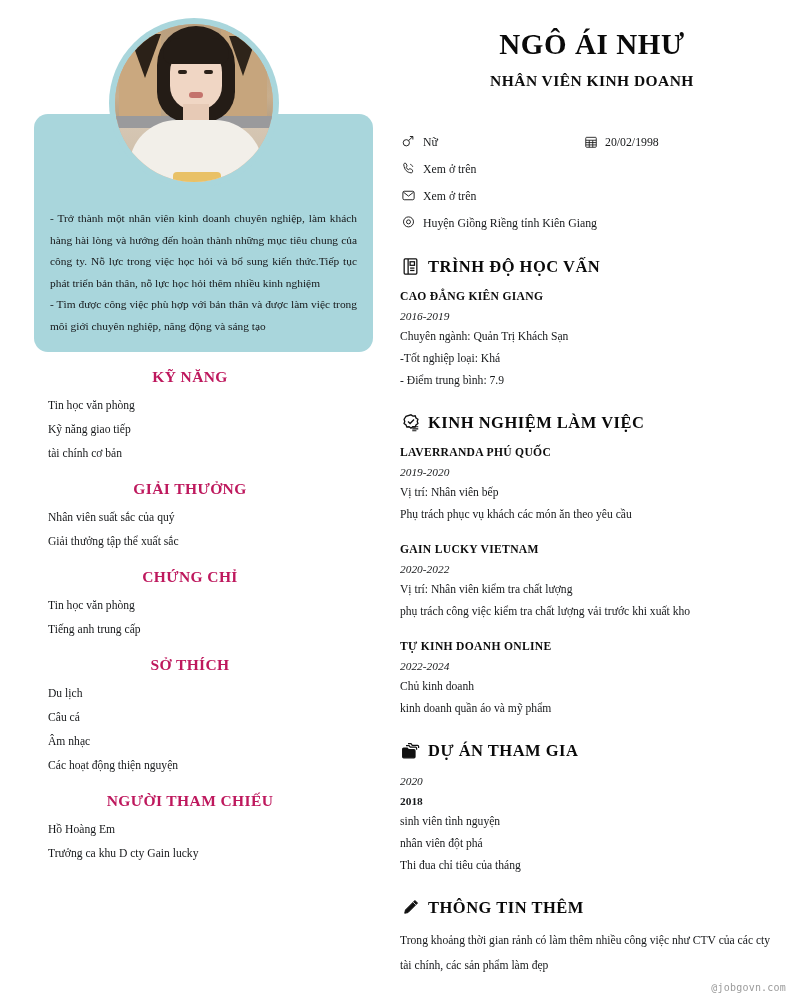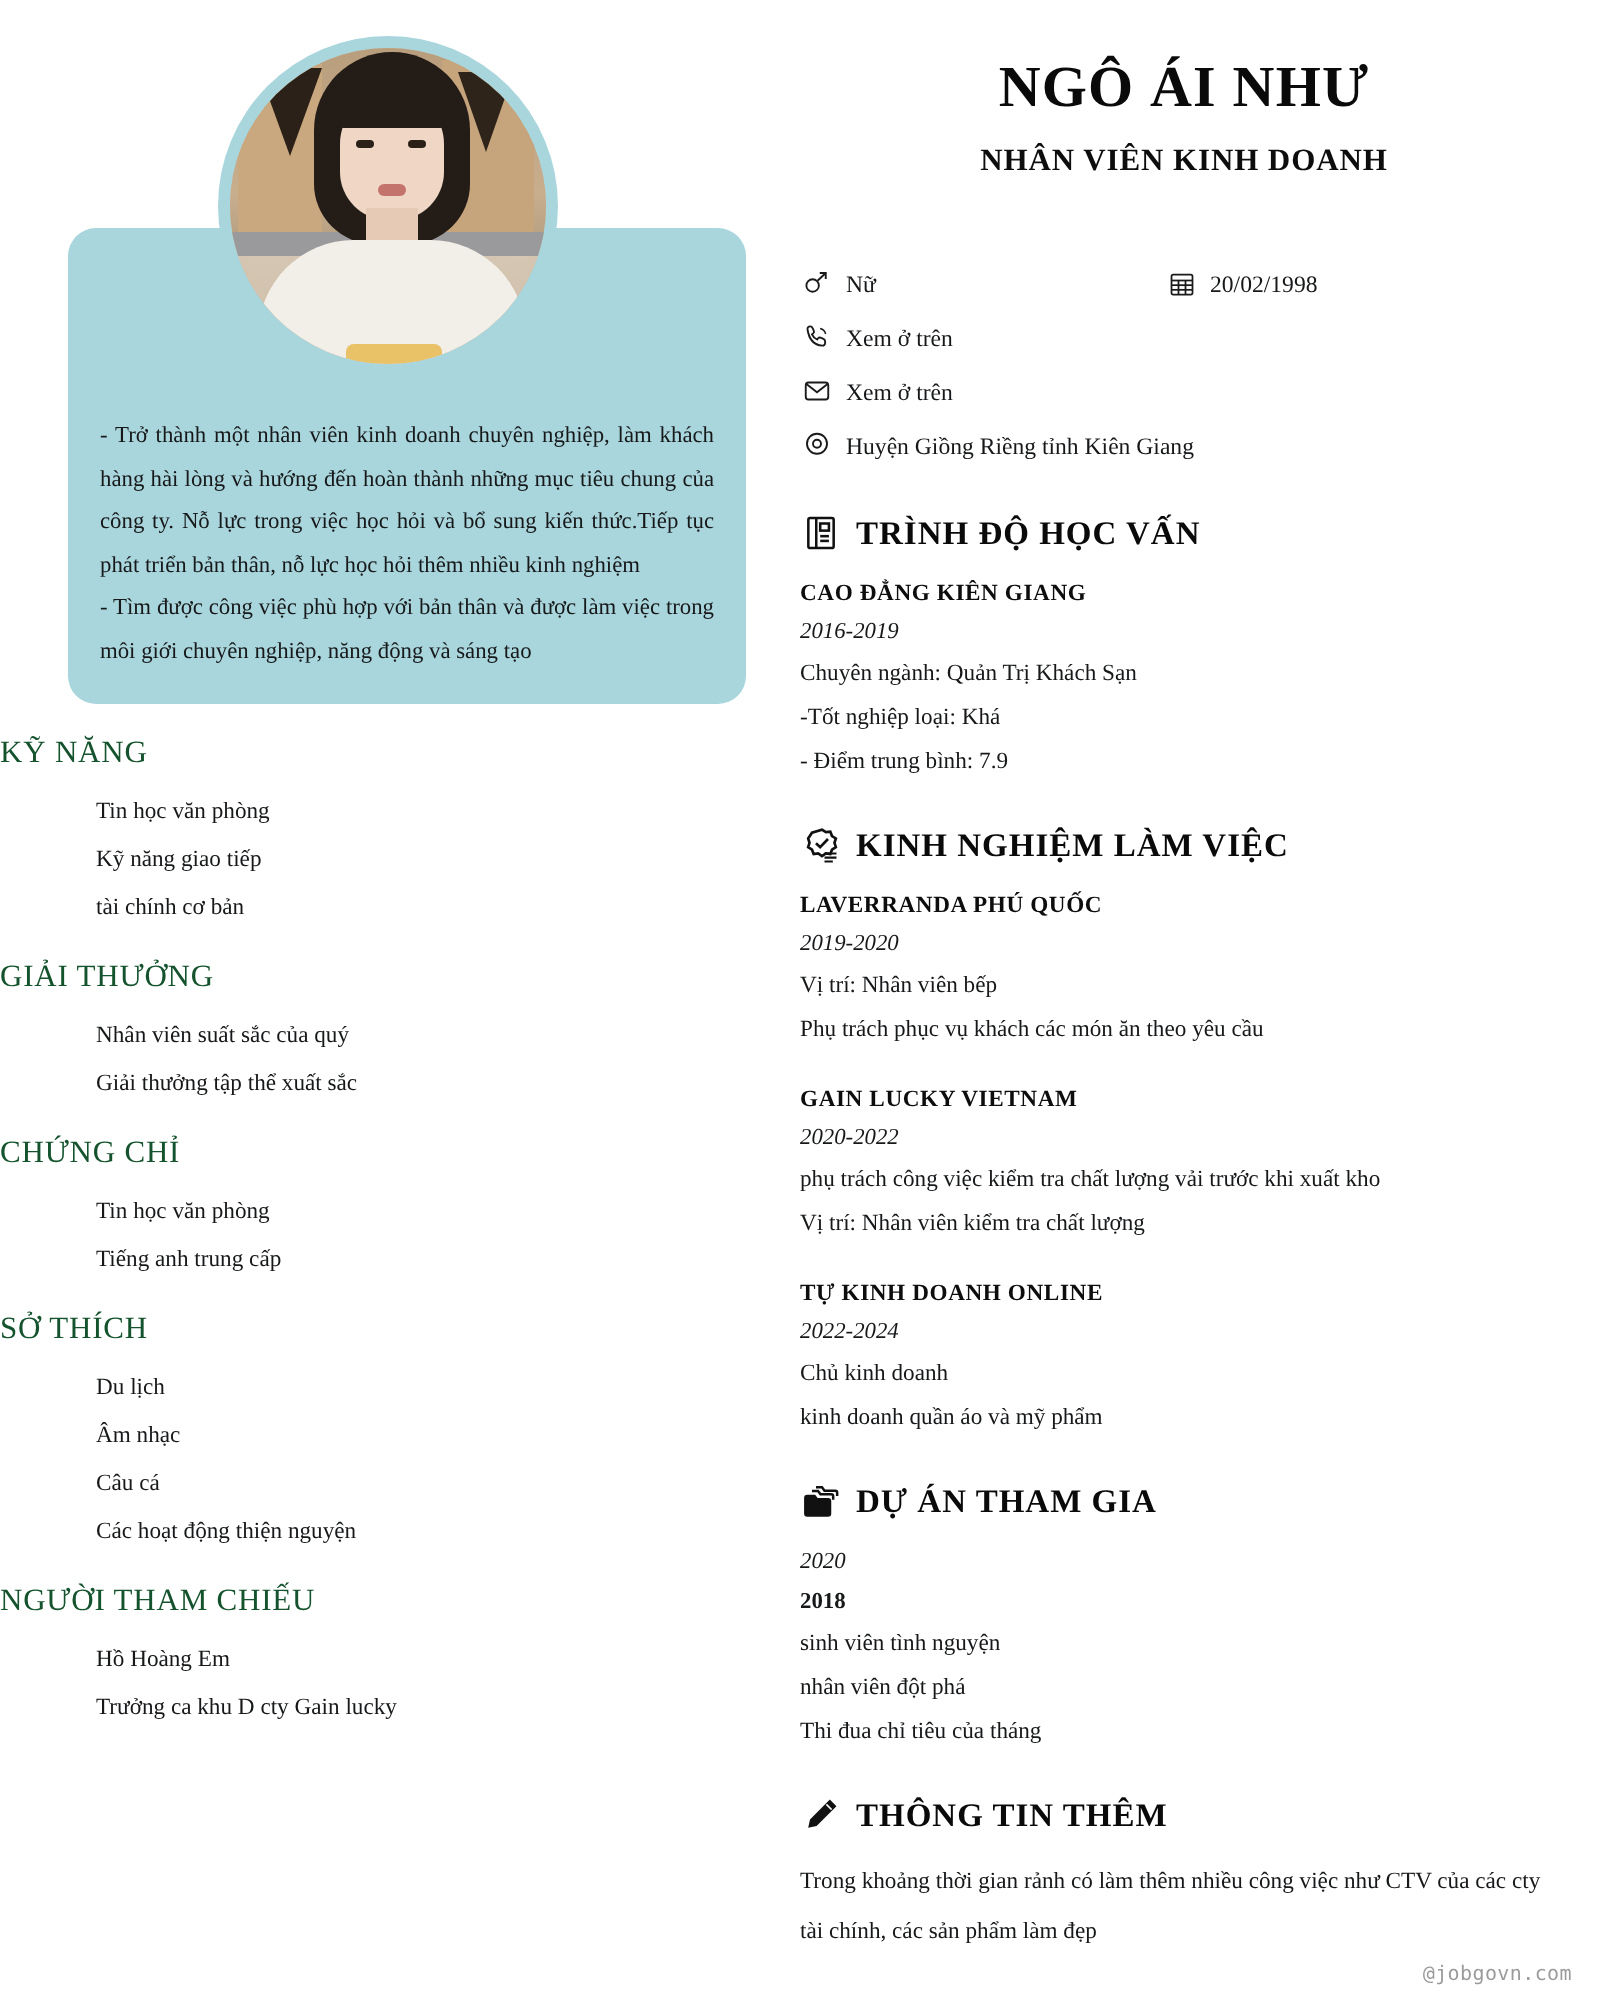--- a/index.html
+++ b/index.html
@@ -140,27 +140,27 @@
 
   
   #left-col {
     position: absolute;
     left: 0;
     top: 360px;
     width: 380px;
   }
   .left-section { margin-bottom: 6px; }
   .left-heading {
-    text-align: left;
-    font-weight: normal;
+    text-align: center;
+    font-weight: bold;
     font-size: 15.5px;
     letter-spacing: .4px;
     margin: 0 0 8px 0;
     padding-top: 8px;
-    color: #14532d;
+    color: #be185d;
   }
   .left-item {
     font-size: 11.6px;
     line-height: 24px;
     padding-left: 48px;
     color: #16181a;
   }
 
   
   #right-col {
@@ -331,22 +331,22 @@
 
   <div class="left-section">
     <div class="left-heading">CHỨNG CHỈ</div>
     <div class="left-item">Tin học văn phòng</div>
     <div class="left-item">Tiếng anh trung cấp</div>
   </div>
 
   <div class="left-section">
     <div class="left-heading">SỞ THÍCH</div>
     <div class="left-item">Du lịch</div>
+    <div class="left-item">Câu cá</div>
     <div class="left-item">Âm nhạc</div>
-    <div class="left-item">Câu cá</div>
     <div class="left-item">Các hoạt động thiện nguyện</div>
   </div>
 
   <div class="left-section">
     <div class="left-heading">NGƯỜI THAM CHIẾU</div>
     <div class="left-item">Hồ Hoàng Em</div>
     <div class="left-item">Trưởng ca khu D cty Gain lucky</div>
   </div>
 
 </div>
@@ -461,22 +461,22 @@
     <div class="entry">
       <div class="entry-org">LAVERRANDA PHÚ QUỐC</div>
       <div class="entry-date">2019-2020</div>
       <div class="entry-line">Vị trí: Nhân viên bếp</div>
       <div class="entry-line">Phụ trách phục vụ khách các món ăn theo yêu cầu</div>
     </div>
 
     <div class="entry">
       <div class="entry-org">GAIN LUCKY VIETNAM</div>
       <div class="entry-date">2020-2022</div>
+      <div class="entry-line">Vị trí: Nhân viên kiểm tra chất lượng</div>
       <div class="entry-line">phụ trách công việc kiểm tra chất lượng vải trước khi xuất kho</div>
-      <div class="entry-line">Vị trí: Nhân viên kiểm tra chất lượng</div>
     </div>
 
     <div class="entry">
       <div class="entry-org">TỰ KINH DOANH ONLINE</div>
       <div class="entry-date">2022-2024</div>
       <div class="entry-line">Chủ kinh doanh</div>
       <div class="entry-line">kinh doanh quần áo và mỹ phẩm</div>
     </div>
   </div>
 

